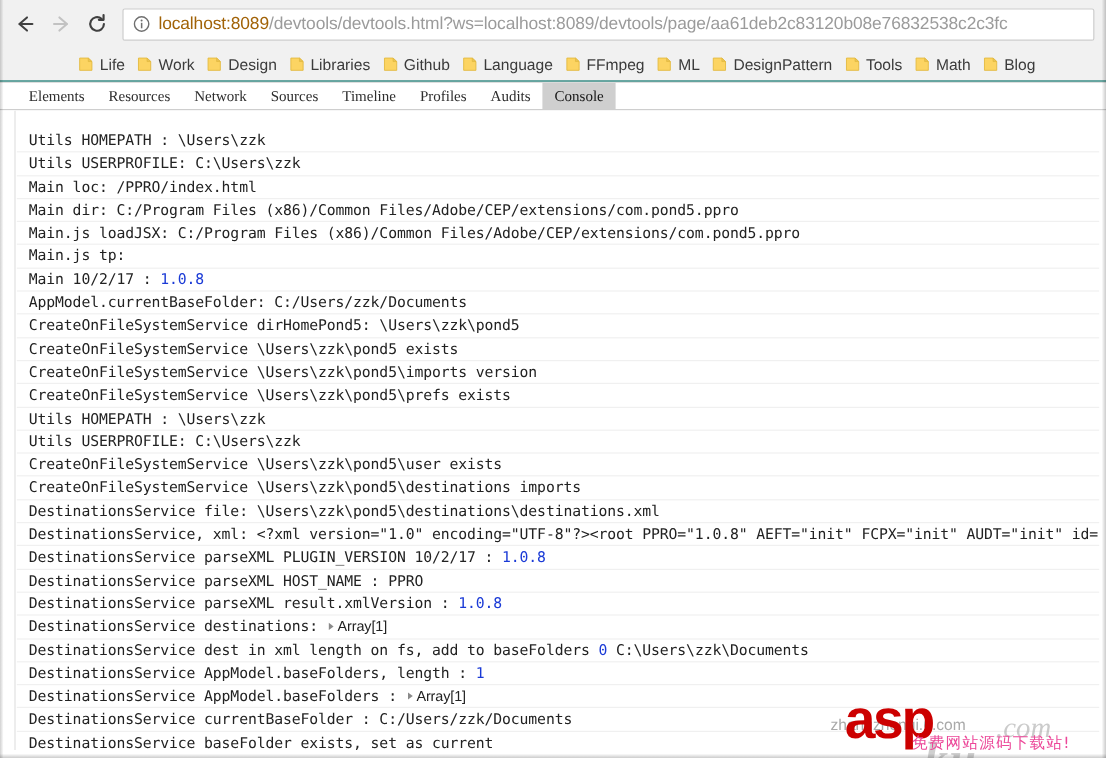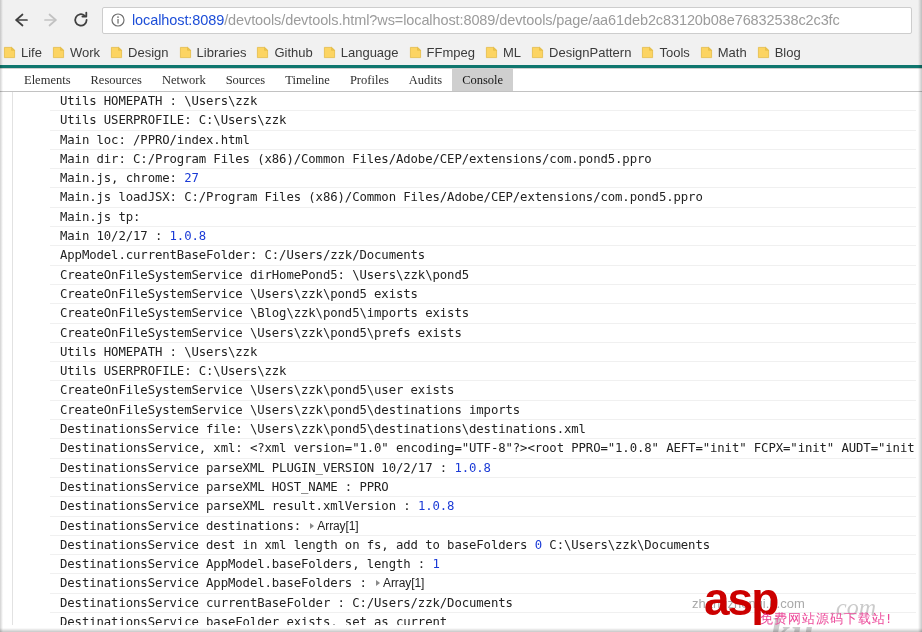--- a/index.html
+++ b/index.html
@@ -50,30 +50,32 @@
   }
   .info-icon { flex: 0 0 auto; margin-right: 7px; display:flex; align-items:center;}
   .url-text {
     font-family: "Liberation Sans", sans-serif;
     font-size: 14.5px;
     color: #9b9b9b;
     white-space: nowrap;
     overflow: hidden;
     letter-spacing: -0.1px;
   }
-  .url-host { color: #1d4ed8; }
+  .url-host { color: #a16207; }
 
   
   .bookmarks {
     display: flex;
     align-items: center;
     height: 28px;
     background: #f1f1f1;
-    border-bottom: 3px solid #0f766e;
-    overflow: hidden;
+    padding-left: 10px;
+    border-bottom: 1px solid #0f766e;
+    overflow: hidden;
+    justify-content: center;
   }
   .bookmark {
     display: flex;
     align-items: center;
     flex: 0 0 auto;
     padding: 0 7px 0 3px;
     height: 22px;
     white-space: nowrap;
   }
   .folder-icon {
@@ -119,21 +121,21 @@
   }
   .console-gutter {
     position: absolute;
     left: 0; top: 0; bottom: 0;
     width: 13px;
     border-right: 1px solid #e2e2e2;
     background: #ffffff;
   }
   .console-lines {
     position: absolute;
-    left: 14px; right: 6px; top: 0; margin-left: 36px;
+    left: 14px; right: 6px; top: 16px;
   }
   .console-line {
     height: 19.3px;
     line-height: 19.3px;
     border-bottom: 1px solid #f0f0f0;
     font-family: "DejaVu Sans Mono", "Liberation Mono", monospace;
     font-size: 12.3px;
     color: #222222;
     white-space: nowrap;
     overflow: hidden;
@@ -369,28 +371,27 @@
       <div class="dt-tab active">Console</div>
     </div>
 
   <div class="console">
     <div class="console-gutter"></div>
     <div class="console-lines" id="console-lines">
         <div class="console-line"><span>Utils HOMEPATH : \Users\zzk</span></div>
         <div class="console-line"><span>Utils USERPROFILE: C:\Users\zzk</span></div>
         <div class="console-line"><span>Main loc: /PPRO/index.html</span></div>
         <div class="console-line"><span>Main dir: C:/Program Files (x86)/Common Files/Adobe/CEP/extensions/com.pond5.ppro</span></div>
-        <div class="console-line"><span>Main.js, chrome:  </span><span class="num">27</span></div>
         <div class="console-line"><span>Main.js loadJSX: C:/Program Files (x86)/Common Files/Adobe/CEP/extensions/com.pond5.ppro</span></div>
         <div class="console-line"><span>Main.js tp:</span></div>
         <div class="console-line"><span>Main 10/2/17 :  </span><span class="num">1.0.8</span></div>
         <div class="console-line"><span>AppModel.currentBaseFolder:  C:/Users/zzk/Documents</span></div>
         <div class="console-line"><span>CreateOnFileSystemService dirHomePond5:  \Users\zzk\pond5</span></div>
         <div class="console-line"><span>CreateOnFileSystemService \Users\zzk\pond5 exists</span></div>
-        <div class="console-line"><span>CreateOnFileSystemService \Blog\zzk\pond5\imports exists</span></div>
+        <div class="console-line"><span>CreateOnFileSystemService \Users\zzk\pond5\imports version</span></div>
         <div class="console-line"><span>CreateOnFileSystemService \Users\zzk\pond5\prefs exists</span></div>
         <div class="console-line"><span>Utils HOMEPATH : \Users\zzk</span></div>
         <div class="console-line"><span>Utils USERPROFILE: C:\Users\zzk</span></div>
         <div class="console-line"><span>CreateOnFileSystemService \Users\zzk\pond5\user exists</span></div>
         <div class="console-line"><span>CreateOnFileSystemService \Users\zzk\pond5\destinations imports</span></div>
         <div class="console-line"><span>DestinationsService file:  \Users\zzk\pond5\destinations\destinations.xml</span></div>
         <div class="console-line"><span>DestinationsService, xml: &lt;?xml version="1.0" encoding="UTF-8"?&gt;&lt;root PPRO="1.0.8" AEFT="init" FCPX="init" AUDT="init" id="276e3424-f</span></div>
         <div class="console-line"><span>DestinationsService parseXML PLUGIN_VERSION 10/2/17 :  </span><span class="num">1.0.8</span></div>
         <div class="console-line"><span>DestinationsService parseXML HOST_NAME :  PPRO</span></div>
         <div class="console-line"><span>DestinationsService parseXML result.xmlVersion :  </span><span class="num">1.0.8</span></div>

